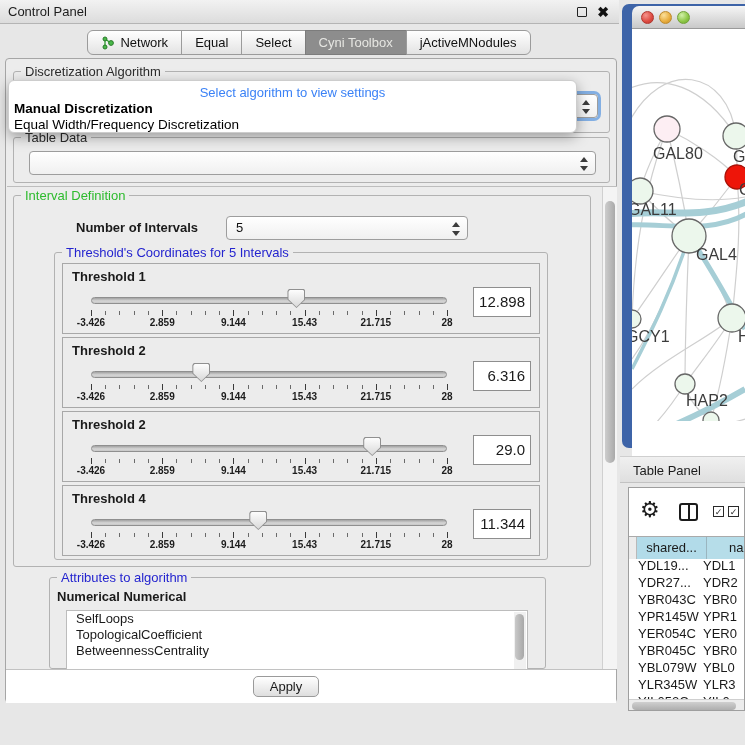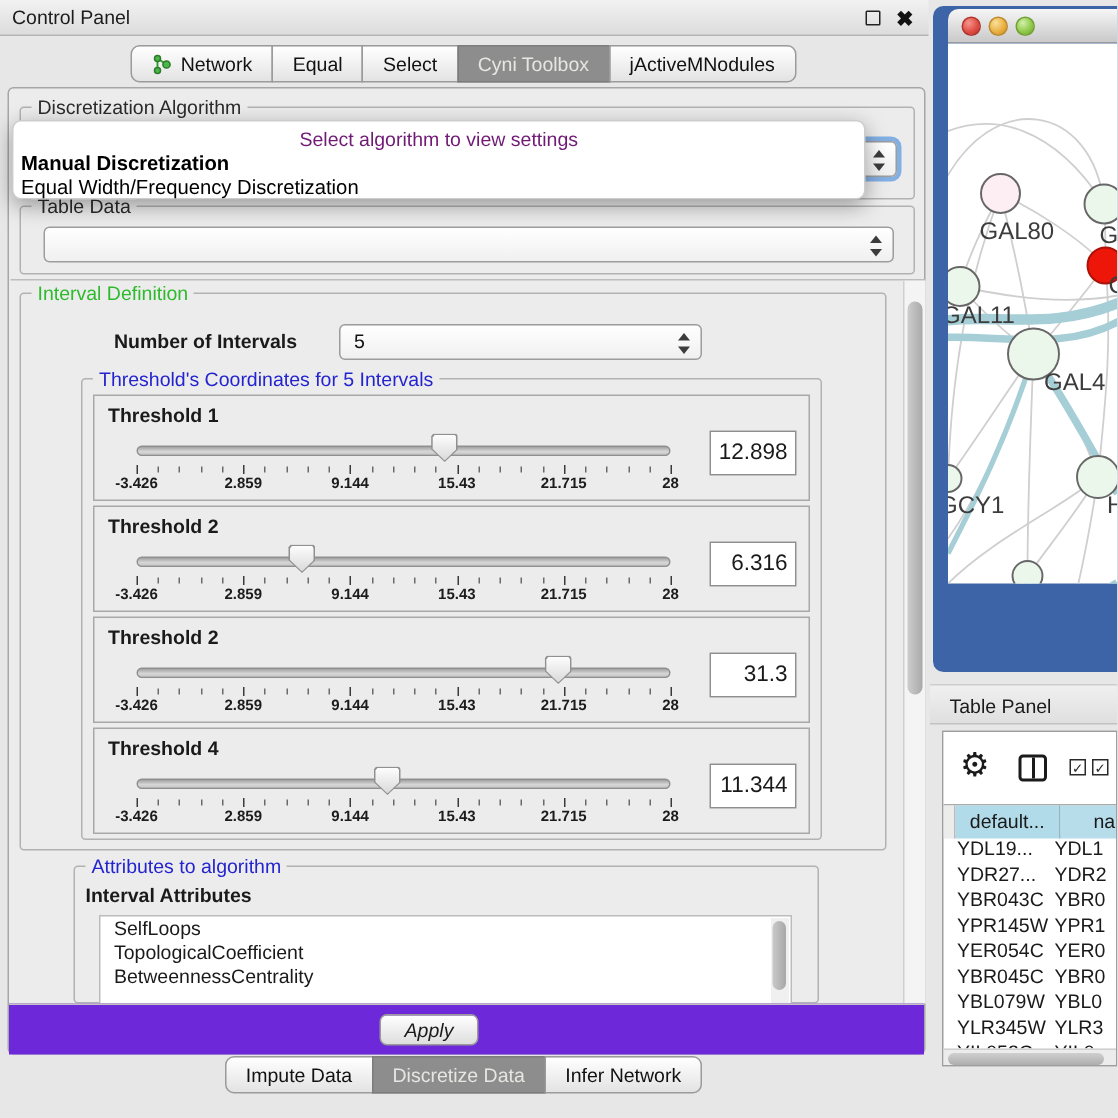--- a/index.html
+++ b/index.html
@@ -49,21 +49,21 @@
   
   #algo-group{left:7px;top:12px;width:597px;height:62px;}
   #algo-combo{left:13px;top:22px;width:571px;}
   #td-group{left:7px;top:78px;width:597px;height:46px;}
   #td-combo{left:15px;top:13px;width:567px;}
 
   
   .popup{position:absolute;left:8px;top:80px;width:569px;height:53px;background:#fff;
     border:1px solid #cdcdcd;border-radius:6px;box-shadow:0 4px 14px rgba(0,0,0,.35);
     z-index:60;padding-top:3px;}
-  .popup .ph{text-align:center;font-size:13px;color:#701a75;height:17px;line-height:17px;}
+  .popup .ph{text-align:center;font-size:13px;color:#3b82f6;height:17px;line-height:17px;}
   .popup .item{font-size:13.5px;padding-left:5px;height:16px;line-height:16px;color:#000;}
   .popup .item.first{font-weight:bold;}
 
   
   .scrollpane{position:absolute;left:1px;top:127px;width:610px;height:483px;
     border-top:1px solid #bdbdbd;background:#ececec;overflow:hidden;}
   .vscroll{position:absolute;right:0;top:0;width:15px;height:100%;background:#f4f4f4;border-left:1px solid #d0d0d0;}
   .vscroll .thumb{position:absolute;left:2px;width:10px;border-radius:6px;
     background:linear-gradient(90deg,#cdcdcd,#a9a9a9);}
   #main-thumb{top:14px;height:262px;}
@@ -98,36 +98,36 @@
 
   #attr-group{left:42px;top:390px;width:497px;height:92px;}
   #attr-label{position:absolute;left:7px;top:11px;font-size:13px;font-weight:bold;}
   .attr-list{position:absolute;left:16px;top:32px;width:462px;height:60px;background:#fff;
     border:1px solid #bcbcbc;overflow:hidden;font-size:13px;}
   .attr-list .li{height:16px;line-height:16px;padding-left:9px;white-space:nowrap;}
   .list-scroll{position:absolute;right:1px;top:1px;width:12px;height:58px;background:#f0f0f0;}
   .list-scroll .thumb{position:absolute;left:1px;top:2px;width:9px;height:46px;border-radius:5px;
     background:linear-gradient(90deg,#c9c9c9,#a8a8a8);}
 
-  .apply-row{position:absolute;left:0;right:0;top:610px;height:34px;background:#6d28d9;
-    border-top:1px solid #c2c2c2;font-style:italic;}
+  .apply-row{position:absolute;left:0;right:0;top:610px;height:34px;background:#ffffff;
+    border-top:1px solid #c2c2c2;}
   .apply-btn{position:absolute;left:247px;top:6px;width:66px;height:21px;font-size:13px;
     text-align:center;line-height:19px;background:linear-gradient(#ffffff,#dedede);
     border:1px solid #9a9a9a;border-radius:5px;}
 
   
   .netwin{position:absolute;left:622px;top:4px;width:123px;height:444px;background:#3e64a8;
     border-radius:7px 0 0 7px;}
   .net-titlebar{position:absolute;left:10px;top:2px;right:0;height:23px;
     background:linear-gradient(#f6f6f6,#c9c9c9);border-radius:7px 0 0 0;border-bottom:1px solid #9a9a9a;}
   .light{position:absolute;top:5px;width:13px;height:13px;border-radius:50%;}
   .light.red{left:9px;background:radial-gradient(circle at 35% 30%,#f5948c,#dd4a40 60%,#b63a32);border:1px solid #b0352e;}
   .light.yellow{left:27px;background:radial-gradient(circle at 35% 30%,#fbe09a,#e8ac3c 60%,#c78c2b);border:1px solid #bd8a2c;}
   .light.green{left:45px;background:radial-gradient(circle at 35% 30%,#d2f0a8,#8cc645 60%,#6da534);border:1px solid #71a237;}
-  .net-canvas{position:absolute;left:10px;top:25px;right:0;height:360px;background:#fff;overflow:hidden;}
+  .net-canvas{position:absolute;left:10px;top:25px;right:0;height:428px;background:#fff;overflow:hidden;}
 
   
   .tp-header{position:absolute;left:620px;top:456px;width:125px;height:27px;
     background:linear-gradient(#f0f0f0,#dfdfdf);border-top:1px solid #cfcfcf;border-bottom:1px solid #c2c2c2;}
   .tp-header .title{position:absolute;left:13px;top:6px;font-size:13px;color:#1b1b1b;}
   .tp-body{position:absolute;left:628px;top:487px;width:117px;height:224px;background:#fff;
     border:1px solid #9e9e9e;overflow:hidden;}
   .tp-toolbar{position:absolute;left:0;top:0;width:100%;height:48px;background:#fff;}
   .gear-ic{position:absolute;left:11px;top:9px;font-size:22px;color:#1b1b1b;}
   .cols-ic{position:absolute;left:50px;top:15px;width:19px;height:18px;border:2px solid #1b1b1b;border-radius:3px;}
@@ -349,21 +349,21 @@
                   </div>
                   <div class="scale">
                     <span style="left: 0%;">-3.426</span>
                     <span style="left: 20%;">2.859</span>
                     <span style="left: 40%;">9.144</span>
                     <span style="left: 60%;">15.43</span>
                     <span style="left: 80%;">21.715</span>
                     <span style="left: 100%;">28</span>
                   </div>
                 </div>
-                <div class="valbox">31.3</div>
+                <div class="valbox">29.0</div>
               </div>
               <div class="tpanel">
                 <span class="tlabel">Threshold 4</span>
                 <div class="sliderzone">
                   <div class="track"></div>
                   <div class="thumb-o" style="left: 46.9993%;">
                     <div class="thumb-i"></div>
                   </div>
                   <div class="ticks">
                     <i class="major" style="left: 0%;"></i>
@@ -403,21 +403,21 @@
                   </div>
                 </div>
                 <div class="valbox">11.344</div>
               </div>
             </div>
         </div>
       </div>
 
       <div class="group" id="attr-group">
         <span class="gtitle blue">Attributes to algorithm</span>
-        <span id="attr-label">Interval Attributes</span>
+        <span id="attr-label">Numerical Numerical</span>
         <div class="attr-list" id="attr-list">
 
         <div class="li">SelfLoops</div>
             <div class="li">TopologicalCoefficient</div>
             <div class="li">BetweennessCentrality</div>
             <div class="list-scroll">
               <span class="thumb"></span>
             </div>
           </div>
       </div>
@@ -433,31 +433,20 @@
   </div>
 
   <div class="popup">
     <div class="ph">Select algorithm to view settings</div>
     <div id="popup-items">
         <div class="item first">Manual Discretization</div>
         <div class="item">Equal Width/Frequency Discretization</div>
       </div>
   </div>
 
-  <div class="tabrow bottom" id="bottom-tabs">
-      <div class="tab">
-        <span>Impute Data</span>
-      </div>
-      <div class="tab active">
-        <span>Discretize Data</span>
-      </div>
-      <div class="tab">
-        <span>Infer Network</span>
-      </div>
-    </div>
 
   <div class="netwin">
     <div class="net-titlebar">
       <span class="light red"></span>
       <span class="light yellow"></span>
       <span class="light green"></span>
     </div>
     <div class="net-canvas">
       <svg id="net-svg" width="113" height="392" viewBox="0 0 113 392">
         <g id="thin-edges" stroke="#cfcfcf" stroke-width="1.2" fill="none">
@@ -524,21 +513,21 @@
       <span class="gear-ic">⚙</span>
       <span class="cols-ic">
           <i></i>
         </span>
       <span class="chk-ic c1">✓</span>
       <span class="chk-ic c2">✓</span>
     </div>
     <div class="tp-table">
       <div class="tp-headrow">
         <span class="tp-corner"></span>
-        <span class="tp-col c1">default...</span>
+        <span class="tp-col c1">shared...</span>
         <span class="tp-col c2">na</span>
       </div>
       <div class="tp-rows" id="tp-rows">
           <div class="tp-row"><span class="cell1">YDL19...</span><span class="cell2">YDL1</span></div>
           <div class="tp-row"><span class="cell1">YDR27...</span><span class="cell2">YDR2</span></div>
           <div class="tp-row"><span class="cell1">YBR043C</span><span class="cell2">YBR0</span></div>
           <div class="tp-row"><span class="cell1">YPR145W</span><span class="cell2">YPR1</span></div>
           <div class="tp-row"><span class="cell1">YER054C</span><span class="cell2">YER0</span></div>
           <div class="tp-row"><span class="cell1">YBR045C</span><span class="cell2">YBR0</span></div>
           <div class="tp-row"><span class="cell1">YBL079W</span><span class="cell2">YBL0</span></div>

